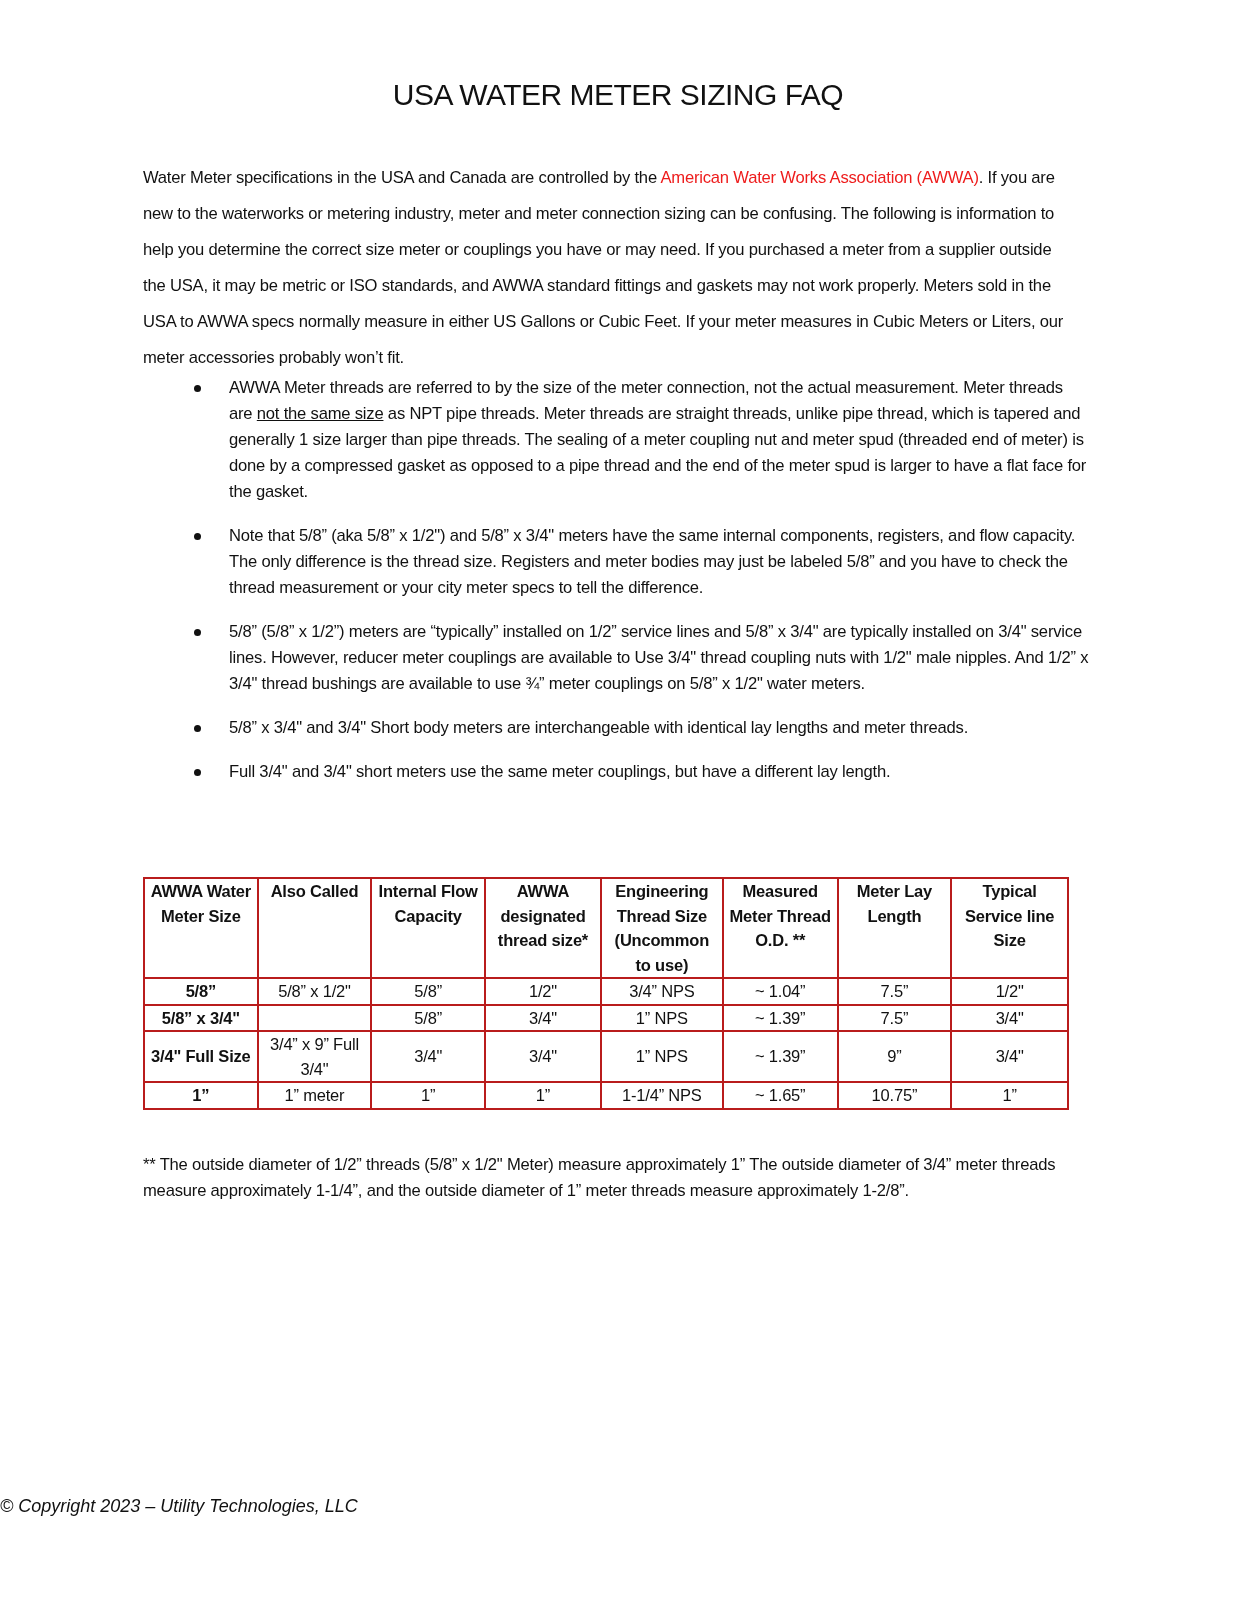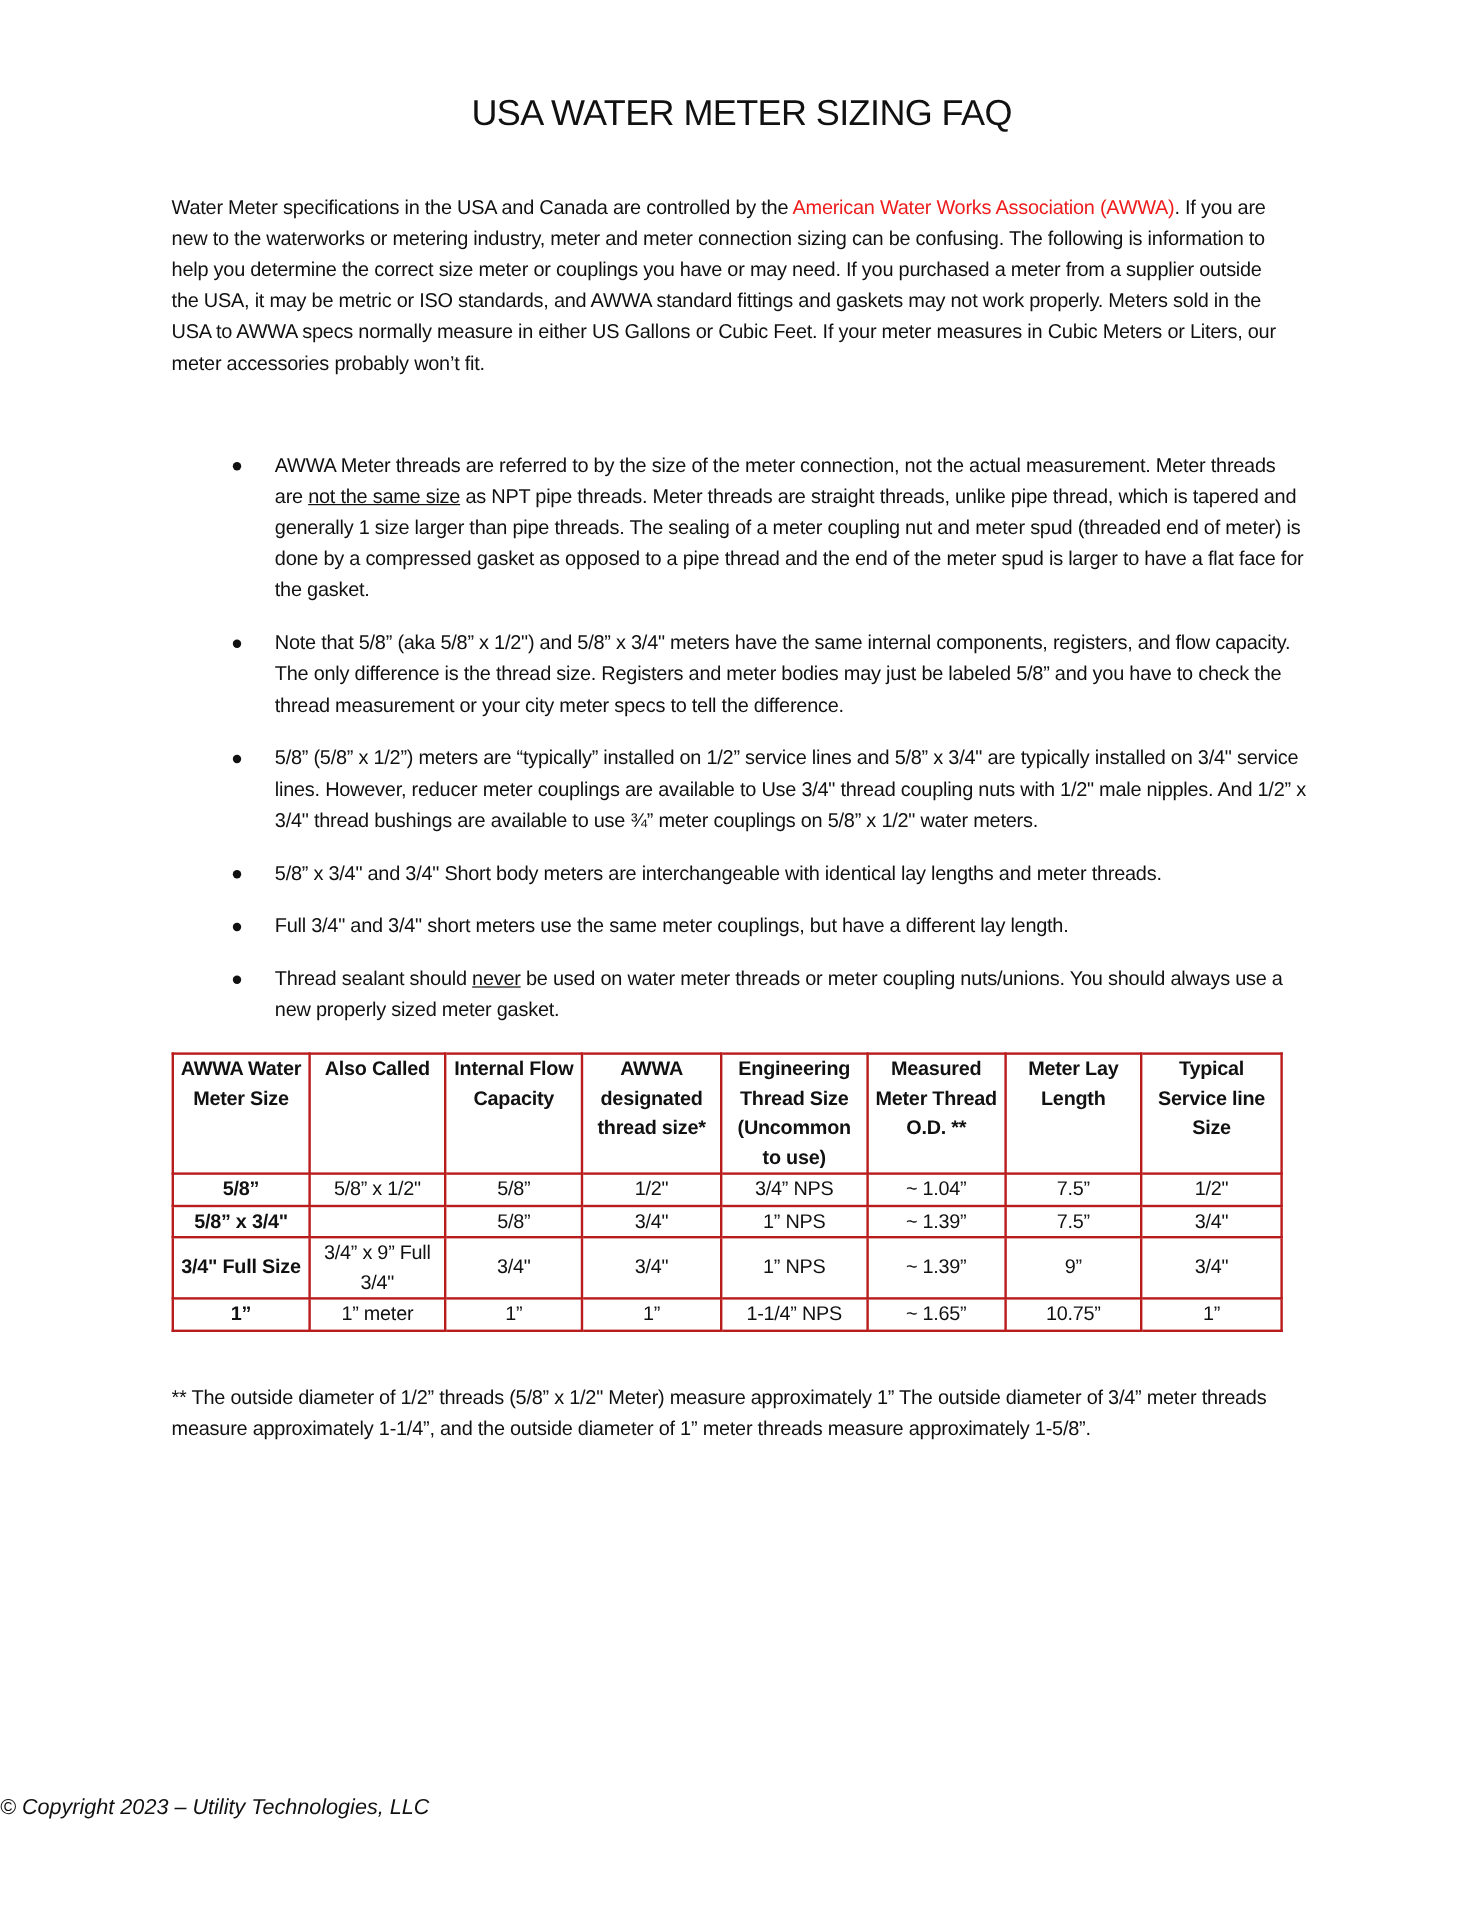--- a/index.html
+++ b/index.html
@@ -26,21 +26,21 @@
       letter-spacing: -0.5px;
       color: #111;
       margin: 0;
     }
     .intro {
       position: absolute;
       left: 143px;
       top: 160px;
       width: 930px;
       font-size: 16.6px;
-      line-height: 26px;
+      line-height: 36px;
       margin: 0;
       letter-spacing: -0.2px;
     }
     .red-link { color: #ee1c1c; text-decoration: none; }
     .u { text-decoration: underline; }
     ul.bullets {
       position: absolute;
       left: 143px;
       top: 359px;
       width: 930px;
@@ -111,21 +111,20 @@
   <h1 class="title">USA WATER METER SIZING FAQ</h1>
 
   <p class="intro"><span>Water Meter specifications in the USA and Canada are controlled by the </span><a class="red-link" style="color: rgb(238, 28, 28);">American Water Works Association (AWWA)</a><span>. If you are new to the waterworks or metering industry, meter and meter connection sizing can be confusing. The following is information to help you determine the correct size meter or couplings you have or may need. If you purchased a meter from a supplier outside the USA, it may be metric or ISO standards, and AWWA standard fittings and gaskets may not work properly. Meters sold in the USA  to AWWA specs normally measure in either US Gallons or Cubic Feet. If your meter measures in Cubic Meters or Liters, our meter accessories probably won’t fit.</span></p>
 
   <ul class="bullets">
     <li><span class="dot"></span><span>AWWA Meter threads are referred to by the size of the meter connection, not the actual measurement. Meter threads are </span><span class="u">not the same size</span><span> as NPT pipe threads. Meter threads are straight threads, unlike pipe thread, which is tapered and generally 1 size larger than pipe threads. The sealing of a meter coupling nut and meter spud (threaded end of meter) is done by a compressed gasket as opposed to a pipe thread and the end of the meter spud is larger to have a flat face for the gasket.</span></li>
     <li><span class="dot"></span><span>Note that 5/8” (aka 5/8” x 1/2") and 5/8” x 3/4" meters have the same internal components, registers, and flow capacity. The only difference is the thread size. Registers and meter bodies may just be labeled 5/8” and you have to check the thread measurement or your city meter specs to tell the difference.</span></li>
     <li><span class="dot"></span><span>5/8” (5/8” x 1/2”) meters are “typically” installed on 1/2” service lines and 5/8” x 3/4" are typically installed on 3/4" service lines. However, reducer meter couplings are available to Use 3/4" thread coupling nuts with 1/2" male nipples. And 1/2” x 3/4" thread bushings are available to use ¾” meter couplings on 5/8” x 1/2" water meters.</span></li>
     <li><span class="dot"></span><span>5/8” x 3/4" and 3/4" Short body meters are interchangeable with identical lay lengths and meter threads.</span></li>
     <li><span class="dot"></span><span>Full 3/4" and 3/4" short meters use the same meter couplings, but have a different lay length.</span></li>
-    <li><span class="dot"></span><span>Thread sealant should </span><span class="u">never</span><span> be used on water meter threads or meter coupling nuts/unions. You should always use a new properly sized meter gasket.</span></li>
   </ul>
 
   <table class="specs">
     <colgroup>
       <col style="width:114px">
         <col style="width:114px">
         <col style="width:114px">
         <col style="width:116px">
       <col style="width:122px">
         <col style="width:115px">
@@ -182,18 +181,18 @@
         <td>1”</td>
         <td>1-1/4” NPS</td>
         <td>~ 1.65”</td>
         <td>10.75”</td>
         <td>1”</td>
       </tr>
     </tbody>
   </table>
 
   <div class="notes">
-    <p>** The outside diameter of 1/2” threads (5/8” x 1/2" Meter) measure approximately 1” The outside diameter of 3/4” meter threads measure approximately 1-1/4”, and the outside diameter of 1” meter threads measure approximately 1-5/8”.</p>
+    <p>** The outside diameter of 1/2” threads (5/8” x 1/2" Meter) measure approximately 1” The outside diameter of 3/4” meter threads measure approximately 1-1/4”, and the outside diameter of 1” meter threads measure approximately 1-2/8”.</p>
   </div>
 
   <div class="footer">© Copyright 2023 – Utility Technologies, LLC</div>
 
 </div>
 
 </body></html>

